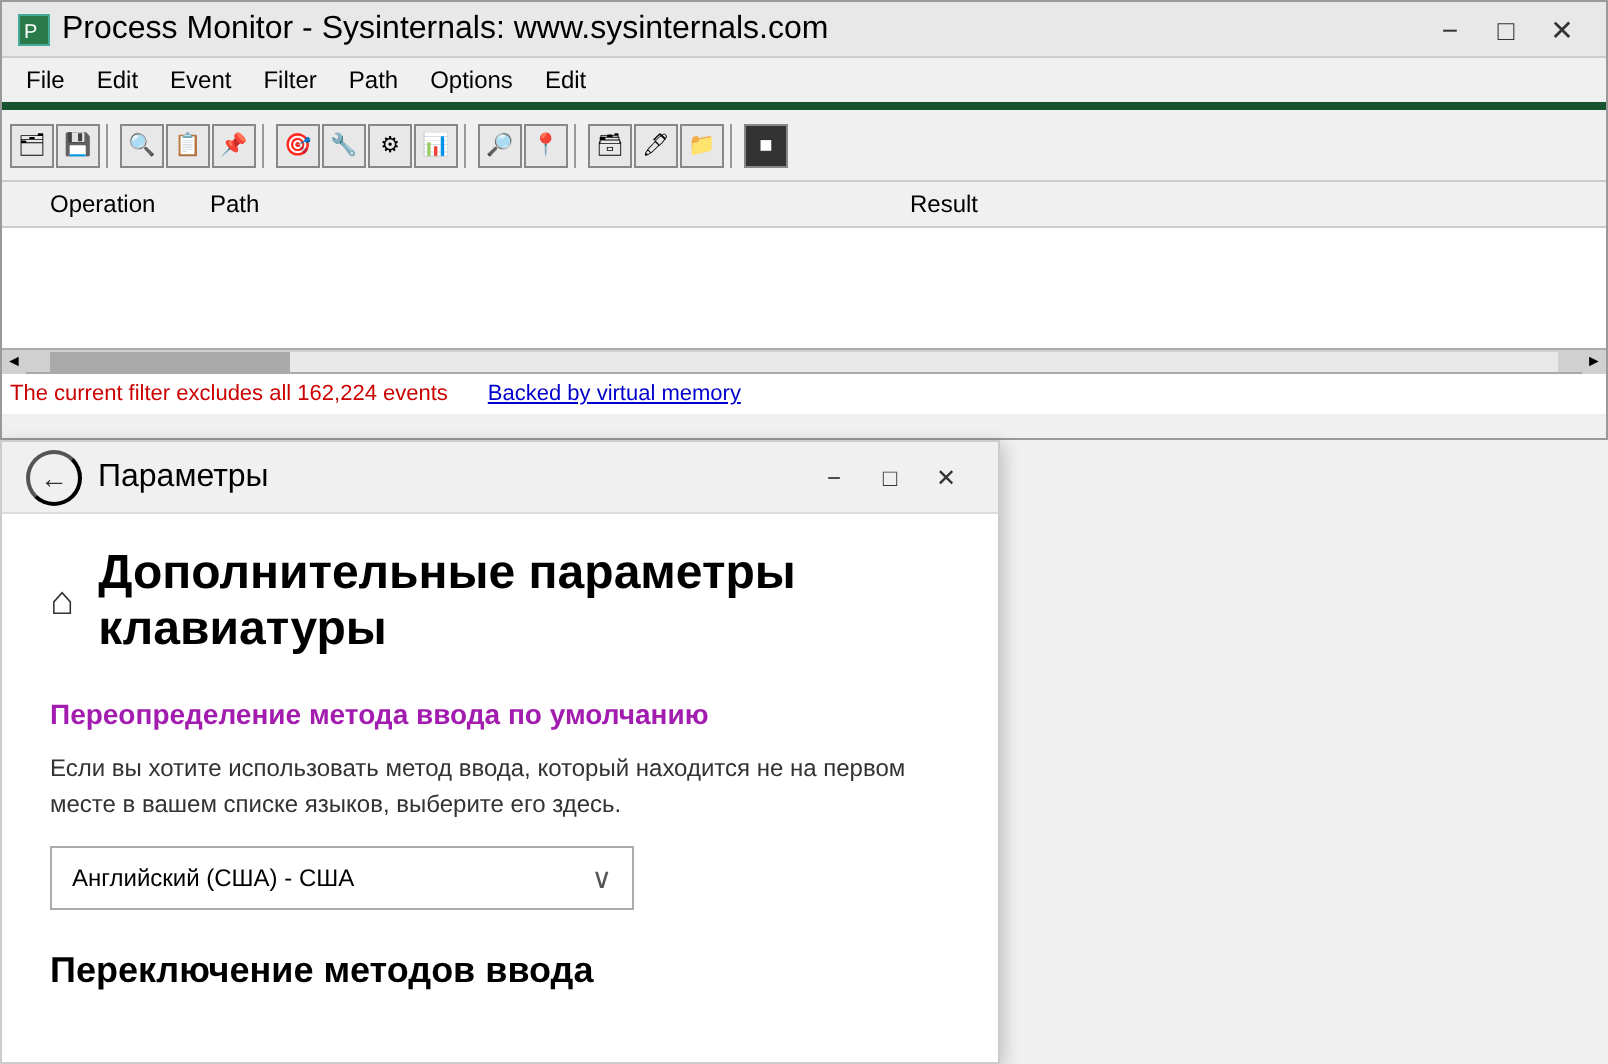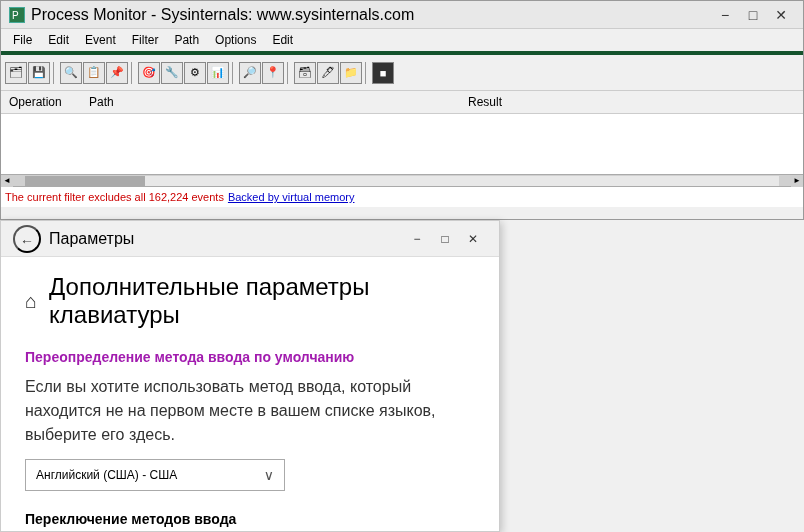--- a/index.html
+++ b/index.html
@@ -13,59 +13,59 @@
     .pm-titlebar-text { flex: 1; font-size: 16px; color: #000; }
     .pm-titlebar-controls { display: flex; gap: 0; }
     .pm-titlebar-btn { width: 28px; height: 20px; display: flex; align-items: center; justify-content: center; font-size: 14px; cursor: pointer; background: transparent; border: none; color: #333; }
 
     .pm-menubar { display: flex; padding: 2px 4px; background: #f0f0f0; border-bottom: 4px solid #14532d; }
     .pm-menu-item { padding: 2px 8px; font-size: 12px; cursor: pointer; }
 
     .pm-toolbar { display: flex; padding: 2px 4px; background: #f0f0f0; border-bottom: 1px solid #ccc; align-items: center; gap: 1px; min-height: 36px; }
     .pm-toolbar-sep { width: 4px; height: 22px; border-left: 1px solid #999; margin: 0 2px; }
 
-    .pm-column-header { display: flex; background: #f0f0f0; border-bottom: 1px solid #ccc; padding: 2px 0; }
+    .pm-column-header { display: flex; background: #f0f0f0; border-bottom: 1px solid #ccc; padding: 2px 16px; }
     .pm-col { padding: 2px 8px; font-size: 12px; font-weight: normal; min-width: 80px; }
     .pm-col-path { min-width: 350px; }
-    .pm-col-result { min-width: 100px; margin-left: 29px; }
+    .pm-col-result { min-width: 100px; }
     .pm-col-detail { min-width: 100px; }
 
     .pm-content { flex: 1; background: white; min-height: 60px; }
 
     .pm-scrollbar-h { height: 12px; background: #d0d0d0; border-top: 1px solid #aaa; position: relative; display: flex; align-items: center; }
     .pm-scrollbar-h-track { flex: 1; height: 10px; background: #e8e8e8; position: relative; margin: 0 12px; }
     .pm-scrollbar-h-thumb { width: 120px; height: 10px; background: #aaa; position: absolute; left: 0; }
     .pm-scrollbar-arrow { width: 12px; height: 12px; display: flex; align-items: center; justify-content: center; font-size: 8px; background: #d0d0d0; cursor: pointer; }
 
     .pm-statusbar { display: flex; align-items: center; height: 21px; border-top: 1px solid #aaa; background: white; padding: 0 4px; font-size: 11px; }
     .pm-status-left { color: #cc0000; }
-    .pm-status-right { margin-left: 4px; color: #0000cc; text-decoration: underline; cursor: pointer; }
+    .pm-status-right { margin-left: 20px; color: #0000cc; text-decoration: underline; cursor: pointer; }
 
     
     .settings-window { position: absolute; top: 220px; left: 0; width: 500px; height: 312px; background: white; border: 1px solid #ccc; box-shadow: 2px 2px 8px rgba(0,0,0,0.2); }
 
     .settings-titlebar { background: #f0f0f0; height: 36px; display: flex; align-items: center; padding: 0 12px; border-bottom: 1px solid #ddd; }
     .settings-back-btn { width: 28px; height: 28px; display: flex; align-items: center; justify-content: center; border-radius: 50%; cursor: pointer; font-size: 14px; color: #333; background: transparent; }
     .settings-titlebar-text { flex: 1; font-size: 16px; margin-left: 8px; }
     .settings-titlebar-controls { display: flex; gap: 0; }
     .settings-titlebar-btn { width: 28px; height: 24px; display: flex; align-items: center; justify-content: center; font-size: 12px; cursor: pointer; background: transparent; border: none; color: #333; }
 
     .settings-content { padding: 16px 24px; overflow-y: auto; height: calc(100% - 36px); }
     .settings-page-title { display: flex; align-items: center; margin-bottom: 20px; }
     .settings-home-icon { font-size: 20px; margin-right: 12px; color: #333; }
-    .settings-title-text { font-size: 24px; font-weight: 400; color: #000; }
+    .settings-title-text { font-size: 24px; font-weight: 700; color: #000; }
 
     .settings-section-title { font-size: 14px; font-weight: 600; color: #a21caf; margin-bottom: 10px; }
-    .settings-description { font-size: 16px; color: #333; margin-bottom: 12px; line-height: 1.5; }
+    .settings-description { font-size: 12px; color: #333; margin-bottom: 12px; line-height: 1.5; }
 
-    .settings-dropdown { width: 260px; height: 32px; border: 1px solid #aaa; display: flex; align-items: center; padding: 0 10px; cursor: pointer; background: white; font-size: 12px; justify-content: space-between; margin-bottom: 20px; }
+    .settings-dropdown { width: 292px; height: 32px; border: 1px solid #aaa; display: flex; align-items: center; padding: 0 10px; cursor: pointer; background: white; font-size: 12px; justify-content: space-between; margin-bottom: 20px; }
     .settings-dropdown-text { flex: 1; }
     .settings-dropdown-arrow { font-size: 14px; color: #555; }
 
-    .settings-section-title2 { font-size: 14px; font-weight: 600; color: #000; margin-top: 8px; }
+    .settings-section-title2 { font-size: 18px; font-weight: 600; color: #000; margin-top: 8px; }
     .tb-icon-colored { width: 22px; height: 22px; border: 1px solid #888; display: inline-flex; align-items: center; justify-content: center; font-size: 11px; cursor: pointer; background: #e8e8e8; }
   </style>
 </head>
 <body>
 
 <div class="pm-window">
 
   <div class="pm-titlebar">
     <div class="pm-titlebar-icon">
       <svg width="14" height="14" viewBox="0 0 14 14">

